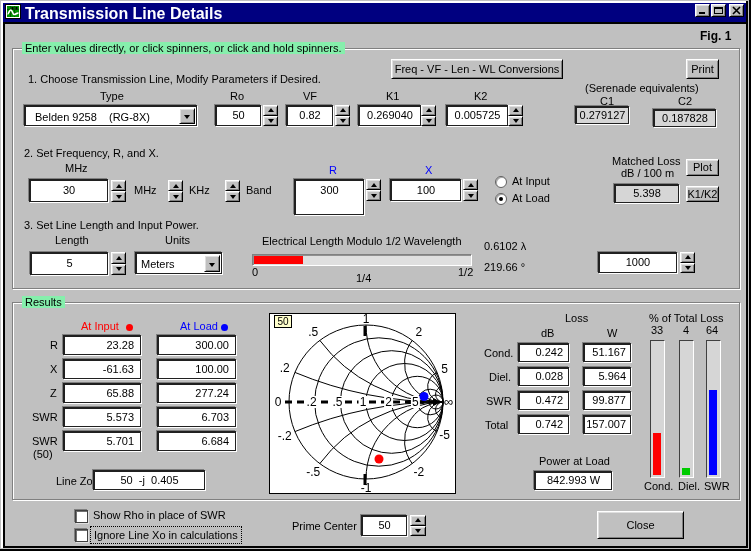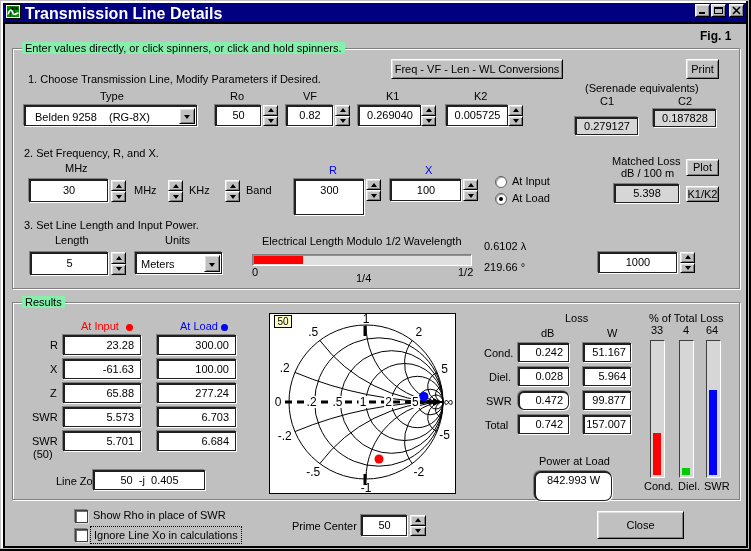--- a/index.html
+++ b/index.html
@@ -121,21 +121,21 @@
   </div>
 <div class="tb ctr" style="left:446px;top:105px;width:62px;height:21px;">0.005725</div>
 <div class="spin" style="left:508px;top:105px;width:15px;height:21px;">
     <div class="sb up">
       <div class="tu"></div>
     </div>
     <div class="sb dn">
       <div class="td"></div>
     </div>
   </div>
-<div class="disp ctr" style="left:575px;top:117px;width:63px;height:18px;line-height:14px;">0.279127</div>
+<div class="disp ctr" style="left:575px;top:106px;width:54px;height:18px;line-height:14px;">0.279127</div>
 <div class="disp ctr" style="left:653px;top:109px;width:63px;height:18px;line-height:14px;">0.187828</div>
 
 <div class="lbl" style="left:24px;top:147px;">2. Set Frequency, R, and X.</div>
 <div class="lbl" style="left:65px;top:162px;">MHz</div>
 <div class="tb ctr" style="left:29px;top:179px;width:79px;height:23px;line-height:19px;">30</div>
 <div class="spin" style="left:111px;top:180px;width:15px;height:22px;">
     <div class="sb up">
       <div class="tu"></div>
     </div>
     <div class="sb dn">
@@ -317,41 +317,41 @@
 <div class="lbl" style="left:541px;top:327px;">dB</div>
 <div class="lbl" style="left:607px;top:327px;">W</div>
 <div class="lbl" style="left:484px;top:347px;">Cond.</div>
 <div class="lbl" style="left:489px;top:371px;">Diel.</div>
 <div class="lbl" style="left:486px;top:395px;">SWR</div>
 <div class="lbl" style="left:485px;top:419px;">Total</div>
 <div class="tb num" style="left:518px;top:343px;width:51px;height:19px;line-height:15px;padding-right:5px;">0.242</div>
 <div class="tb num" style="left:583px;top:343px;width:48px;height:19px;line-height:15px;padding-right:4px;">51.167</div>
 <div class="tb num" style="left:518px;top:367px;width:51px;height:19px;line-height:15px;padding-right:5px;">0.028</div>
 <div class="tb num" style="left:583px;top:367px;width:48px;height:19px;line-height:15px;padding-right:4px;">5.964</div>
-<div class="tb num" style="left:518px;top:391px;width:51px;height:19px;line-height:15px;padding-right:5px;border-radius:6px;">0.472</div>
+<div class="tb num" style="left:518px;top:391px;width:51px;height:19px;line-height:15px;padding-right:5px;">0.472</div>
 <div class="tb num" style="left:583px;top:391px;width:48px;height:19px;line-height:15px;padding-right:4px;">99.877</div>
 <div class="tb num" style="left:518px;top:415px;width:51px;height:19px;line-height:15px;padding-right:5px;">0.742</div>
 <div class="tb num" style="left:583px;top:415px;width:48px;height:19px;line-height:15px;padding-right:4px;">157.007</div>
 
 <div class="lbl" style="left:649px;top:312px;">% of Total Loss</div>
 <div class="lbl" style="left:651px;top:324px;">33</div>
 <div class="lbl" style="left:683px;top:324px;">4</div>
 <div class="lbl" style="left:706px;top:324px;">64</div>
 <div class="abs" style="left:650px;top:340px;width:15px;height:138px;background:#d6d6d6;border:1px solid;border-color:#404040 #fff #fff #404040;"></div>
 <div class="abs" style="left:679px;top:340px;width:15px;height:138px;background:#d6d6d6;border:1px solid;border-color:#404040 #fff #fff #404040;"></div>
 <div class="abs" style="left:706px;top:340px;width:15px;height:138px;background:#d6d6d6;border:1px solid;border-color:#404040 #fff #fff #404040;"></div>
 <div class="abs" style="left:653px;top:433px;width:8px;height:42px;background:#f00;"></div>
 <div class="abs" style="left:682px;top:468px;width:8px;height:7px;background:#00cc00;"></div>
 <div class="abs" style="left:709px;top:390px;width:8px;height:85px;background:#0000ff;"></div>
 <div class="lbl" style="left:644px;top:480px;">Cond.</div>
 <div class="lbl" style="left:678px;top:480px;">Diel.</div>
 <div class="lbl" style="left:704px;top:480px;">SWR</div>
 
 <div class="lbl" style="left:539px;top:455px;">Power at Load</div>
-<div class="tb ctr" style="left:534px;top:471px;width:78px;height:30px;line-height:15px;border-radius:7px;">842.993 W</div>
+<div class="tb ctr" style="left:534px;top:471px;width:78px;height:19px;line-height:15px;">842.993 W</div>
 
 <div class="check" style="left:75px;top:510px;"></div>
 <div class="lbl" style="left:93px;top:509px;">Show Rho in place of SWR</div>
 <div class="check" style="left:75px;top:529px;"></div>
 <div class="abs" style="left:90px;top:526px;border:1px dotted #000;padding:2px 3px;font-size:11px;white-space:nowrap;">Ignore Line Xo in calculations</div>
 <div class="lbl" style="left:292px;top:520px;">Prime Center</div>
 <div class="tb ctr" style="left:361px;top:515px;width:46px;height:21px;line-height:17px;">50</div>
 <div class="spin" style="left:410px;top:515px;width:16px;height:21px;">
     <div class="sb up">
       <div class="tu"></div>

